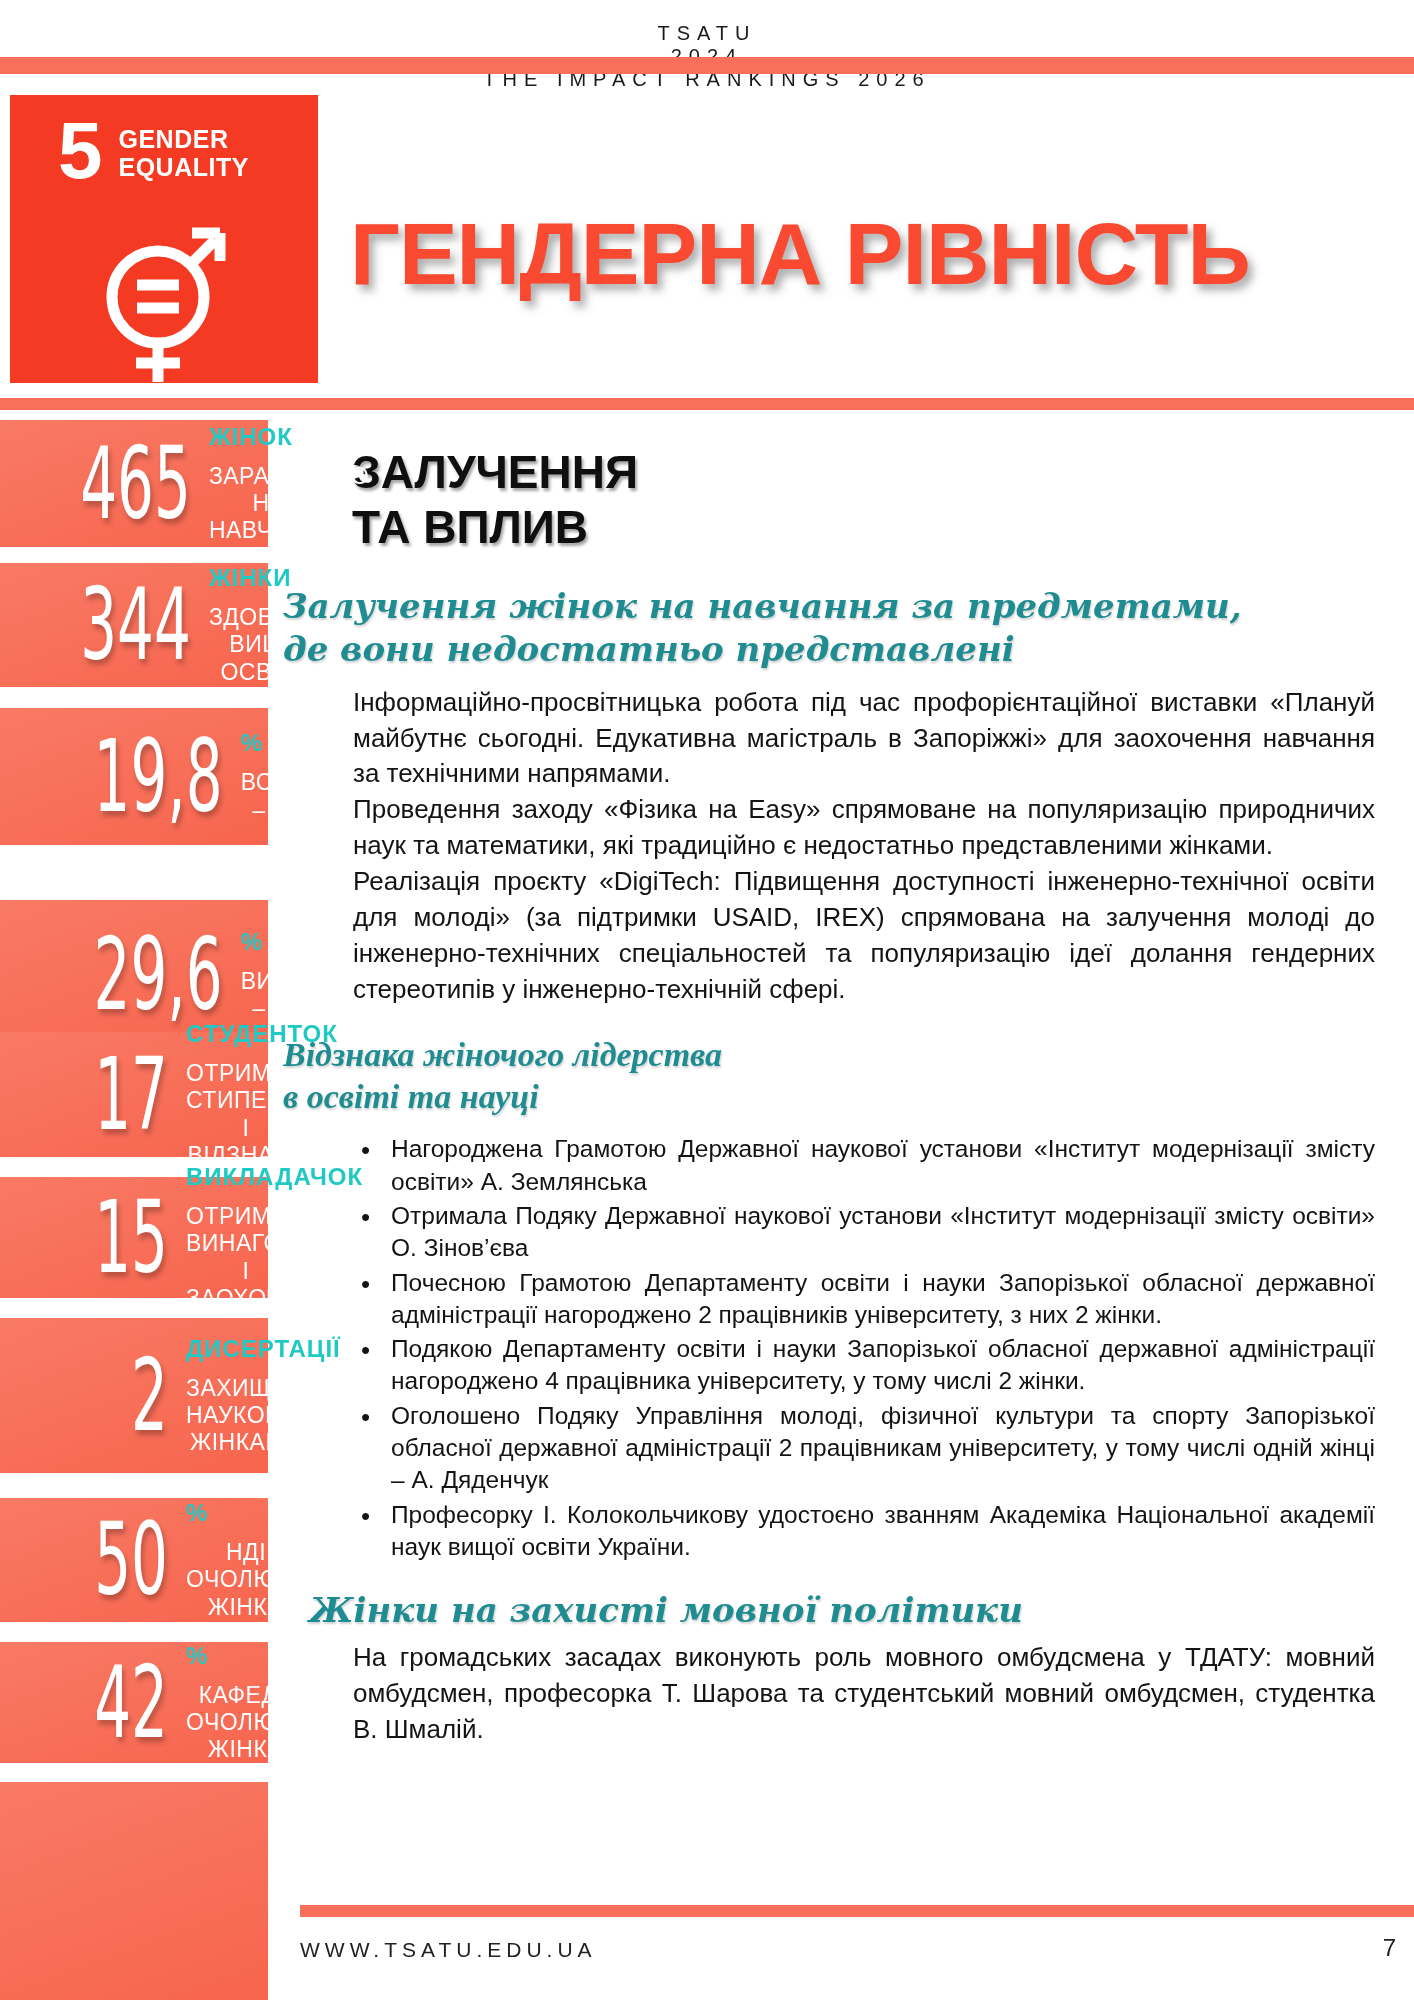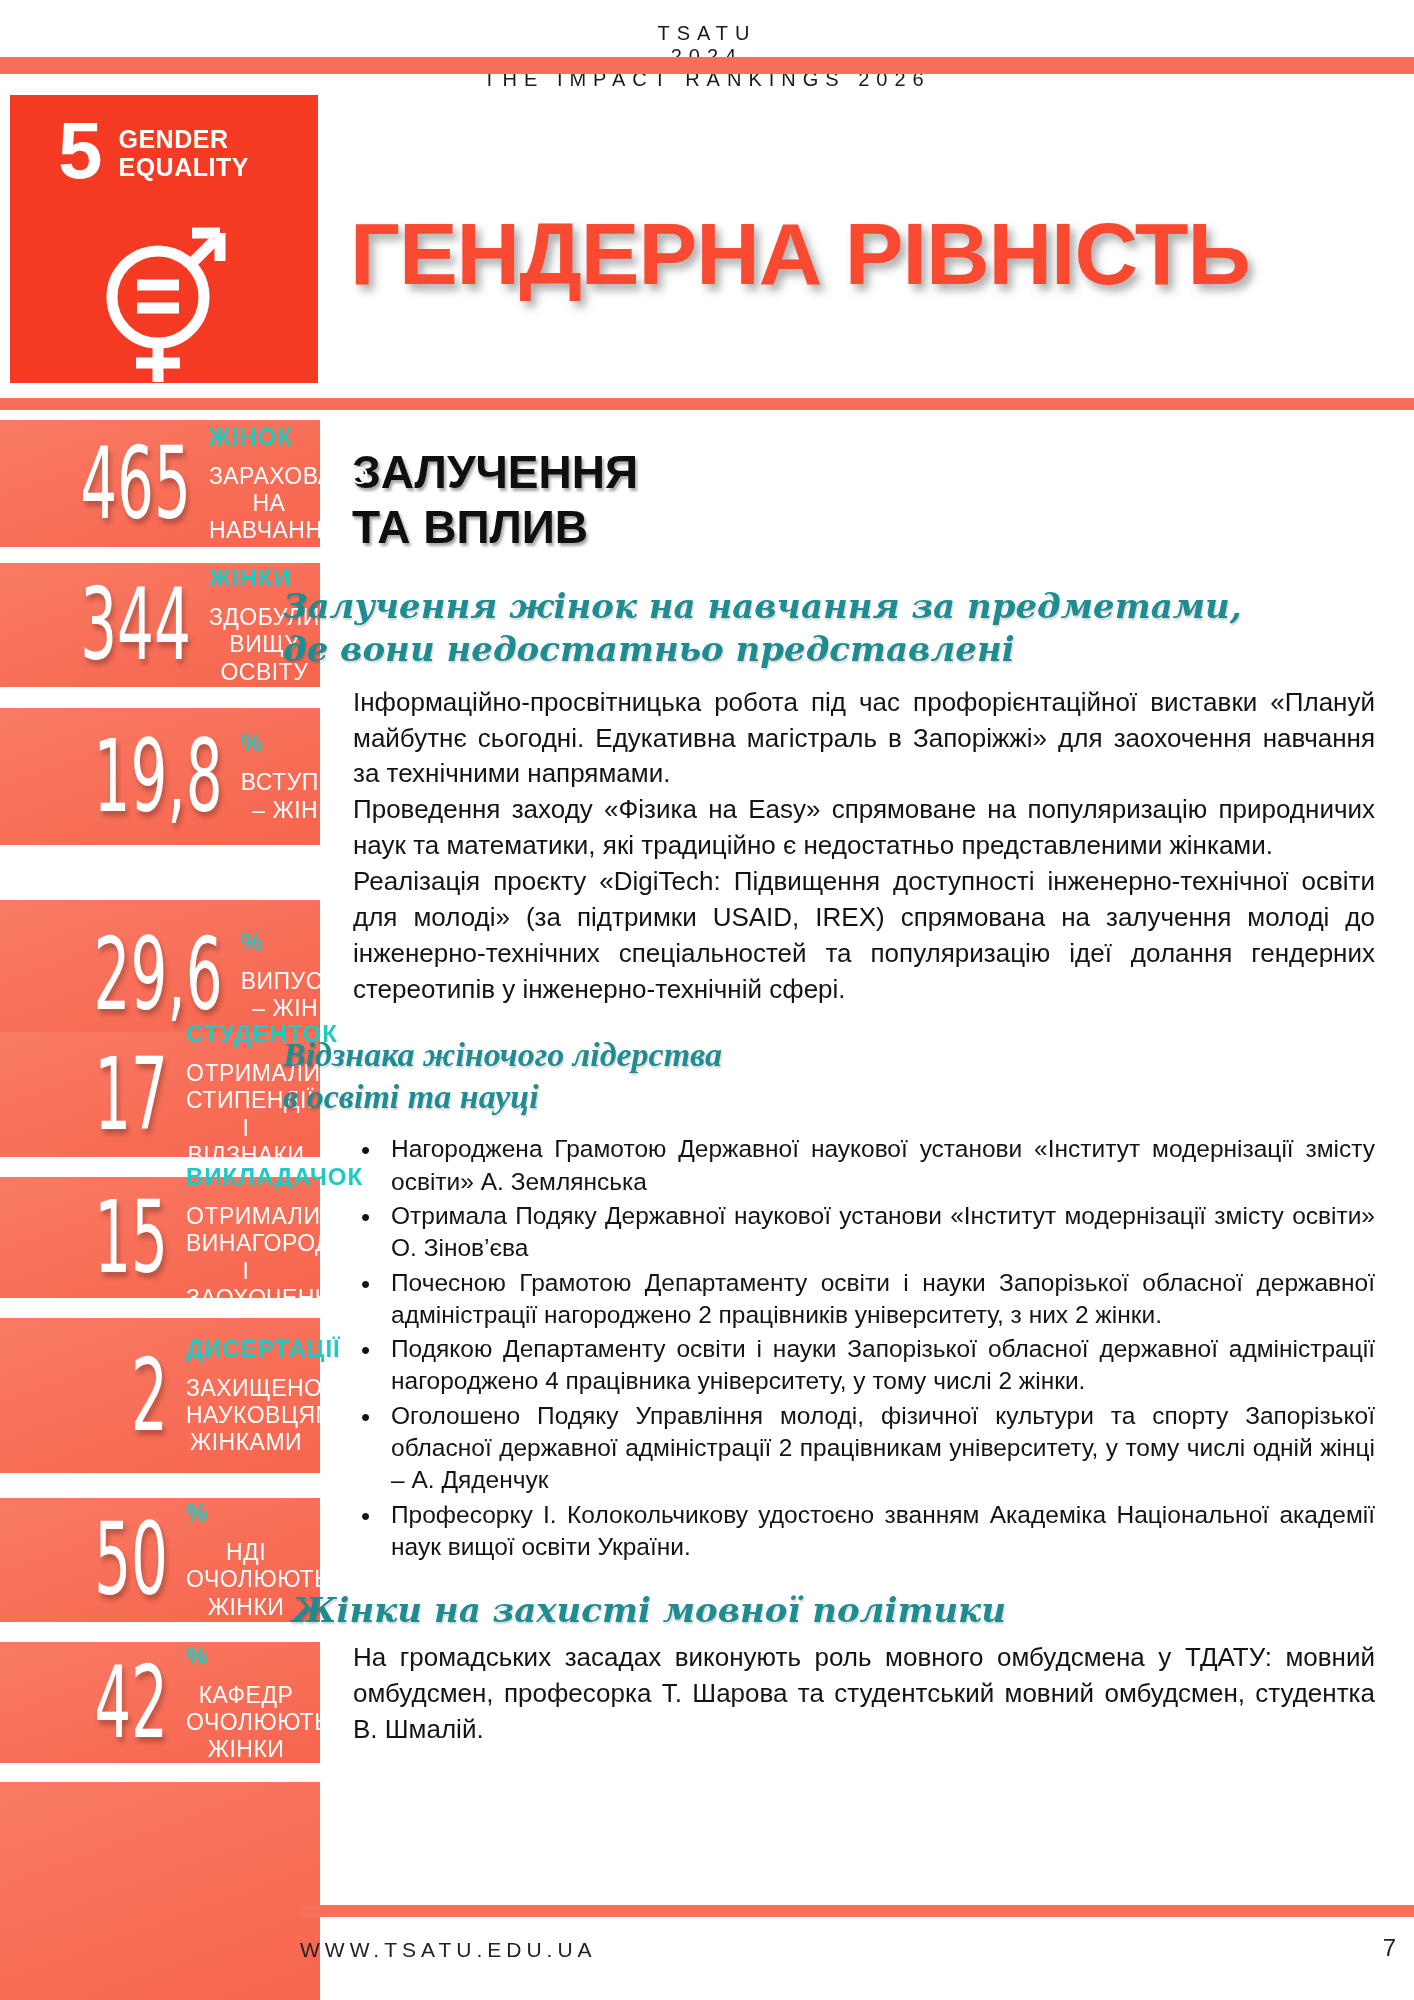--- a/index.html
+++ b/index.html
@@ -37,21 +37,21 @@
     position:absolute;top:398px;left:0;width:1414px;height:12px;background:#f8705a;
   }
   .section-title{
     position:absolute;left:352px;top:445px;
     font-size:46px;font-weight:700;line-height:1.2;color:#0f0f0f;
     text-shadow:2px 3px 3px rgba(0,0,0,.35);
   }
   .section-title span{display:block;}
   
   .stat-card{
-    position:absolute;left:0;width:320px;
+    position:absolute;left:0;width:268px;
     background:linear-gradient(160deg,#f97a64 0%,#f7654e 100%);
     display:flex;align-items:center;
   }
   .c0{top:420px;height:127px;}
   .c1{top:563px;height:124px;}
   .c2{top:708px;height:137px;}
   .c3{top:900px;height:150px;}
   .c4{top:1032px;height:125px;}
   .c5{top:1177px;height:121px;}
   .c6{top:1318px;height:155px;}
@@ -84,21 +84,21 @@
   .para-block p{margin:0;font-size:26px;line-height:1.38;text-align:justify;}
   .sec2 .teal-h{margin-top:26px;font-family:Liberation Serif, serif;}
   .bullets{list-style:none;margin:6px 0 0 70px;padding:0;}
   .bullets li{
     position:relative;padding-left:38px;margin:0 0 2px 0;
     font-size:24.5px;line-height:1.32;text-align:justify;
   }
   .bullets li::before{
     content:"\2022";position:absolute;left:8px;top:0;font-size:26px;color:#141414;
   }
-  .sec3 .teal-h{margin-top:26px;margin-left:9px;margin-bottom:8px;}
+  .sec3 .teal-h{margin-top:26px;margin-left:26px;margin-bottom:8px;}
   
   .footer-rule{position:absolute;left:300px;top:1905px;width:1114px;height:12px;background:#f8705a;}
   .footer-url{
     position:absolute;left:300px;top:1938px;font-size:21px;letter-spacing:5px;color:#222;
   }
   .page-num{position:absolute;right:18px;top:1934px;font-size:24px;color:#222;}
 </style>
 </head>
 <body>
 

